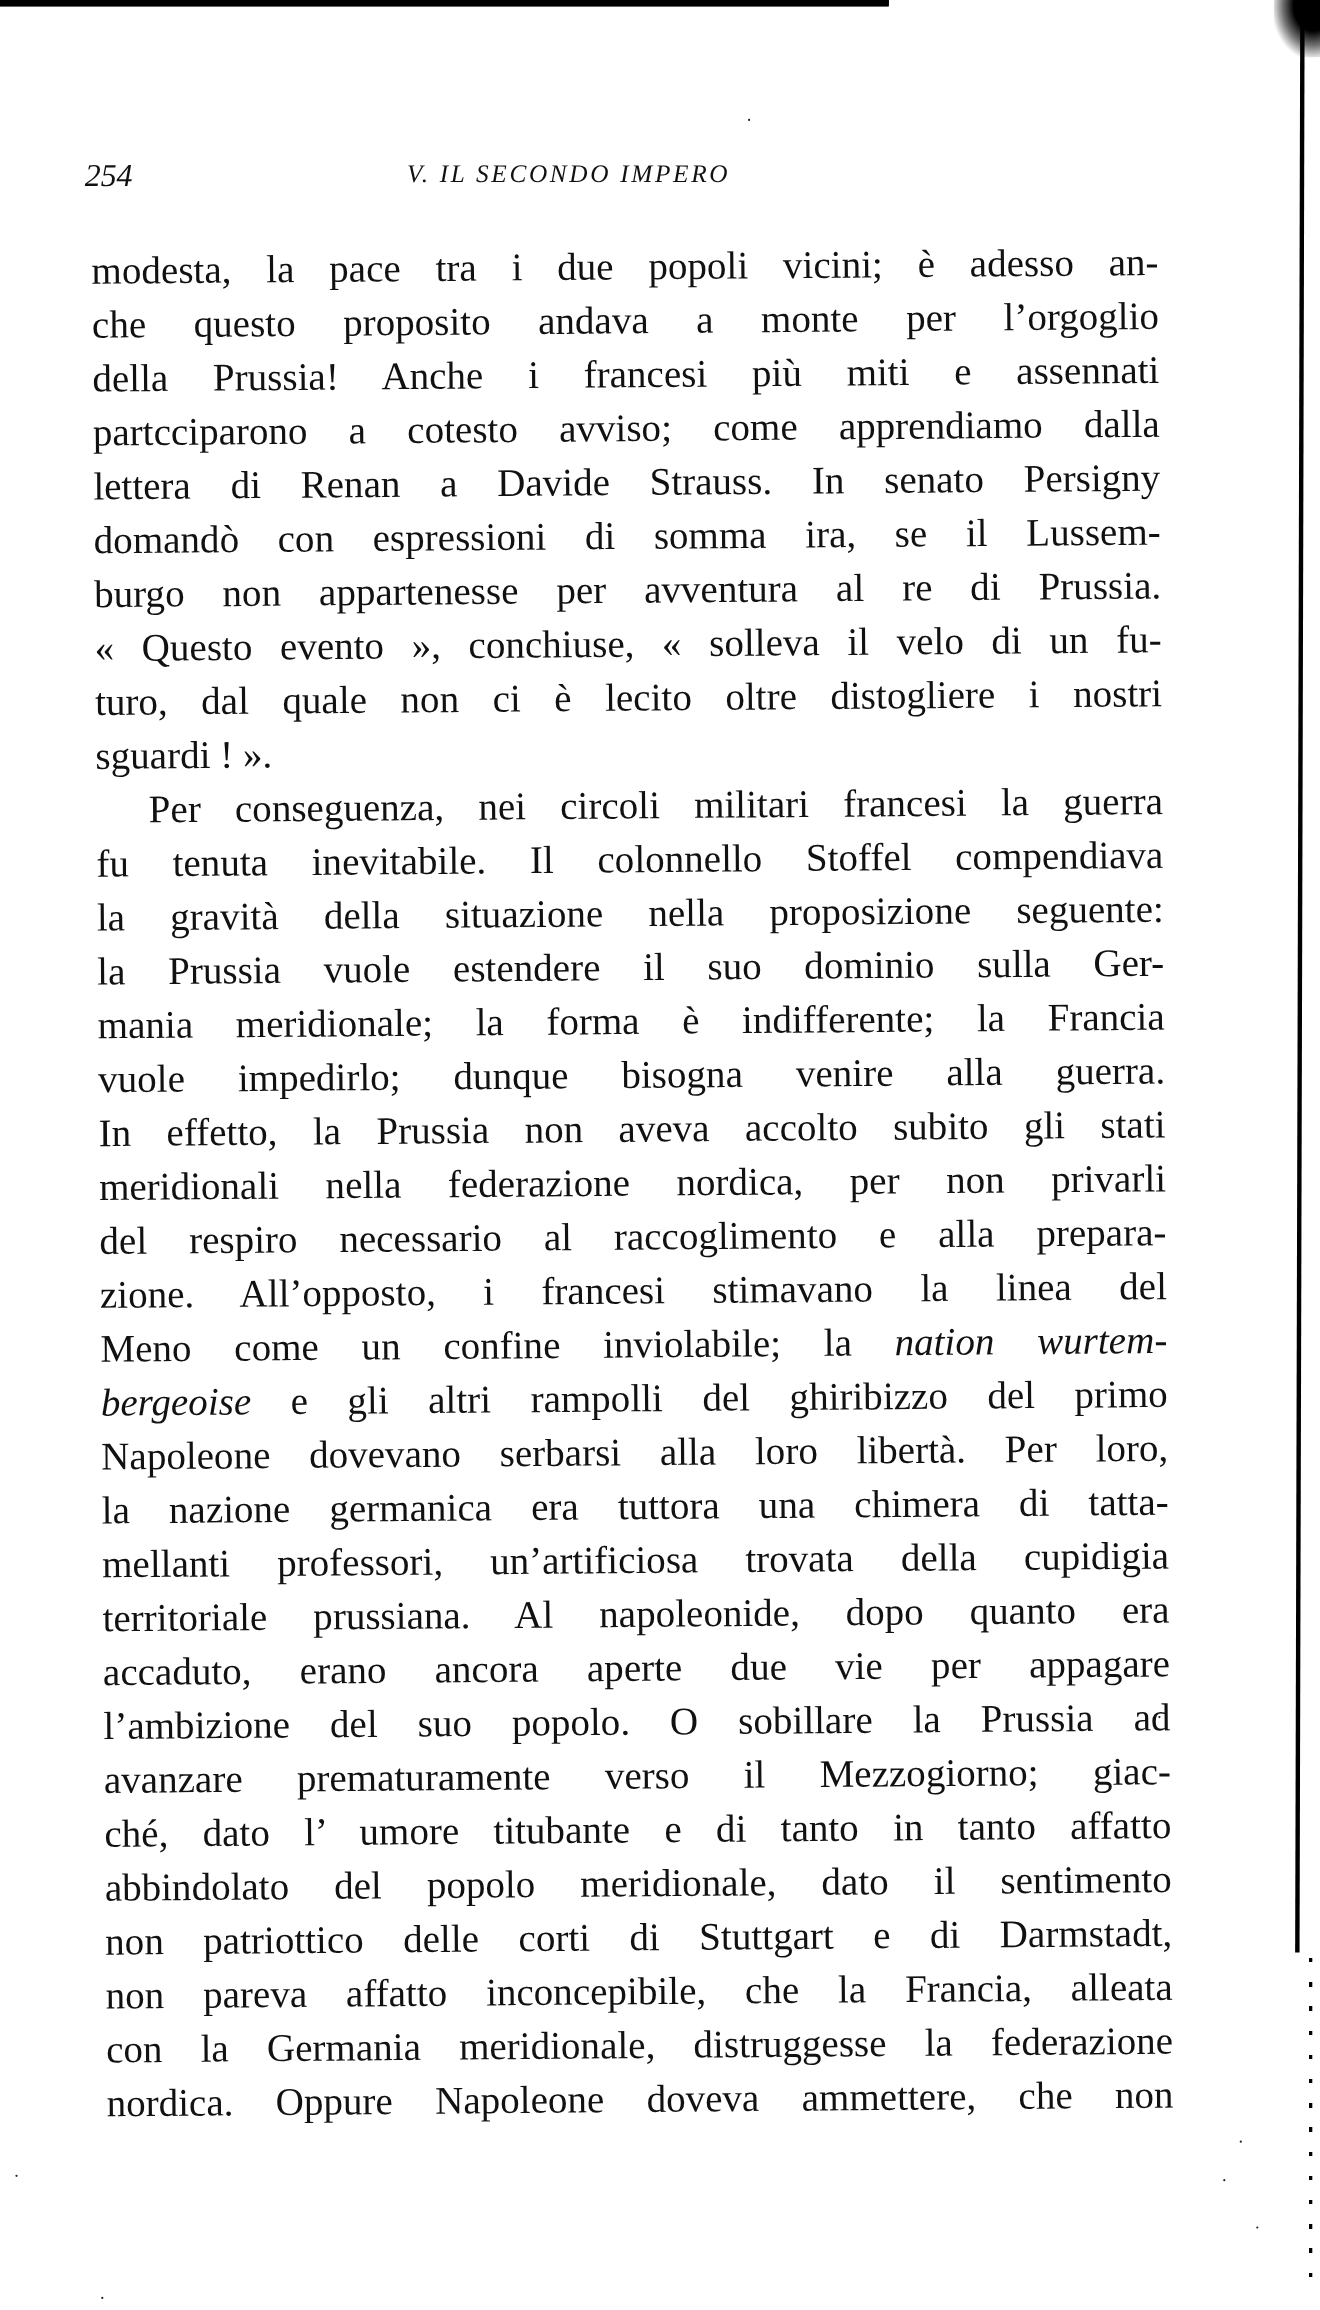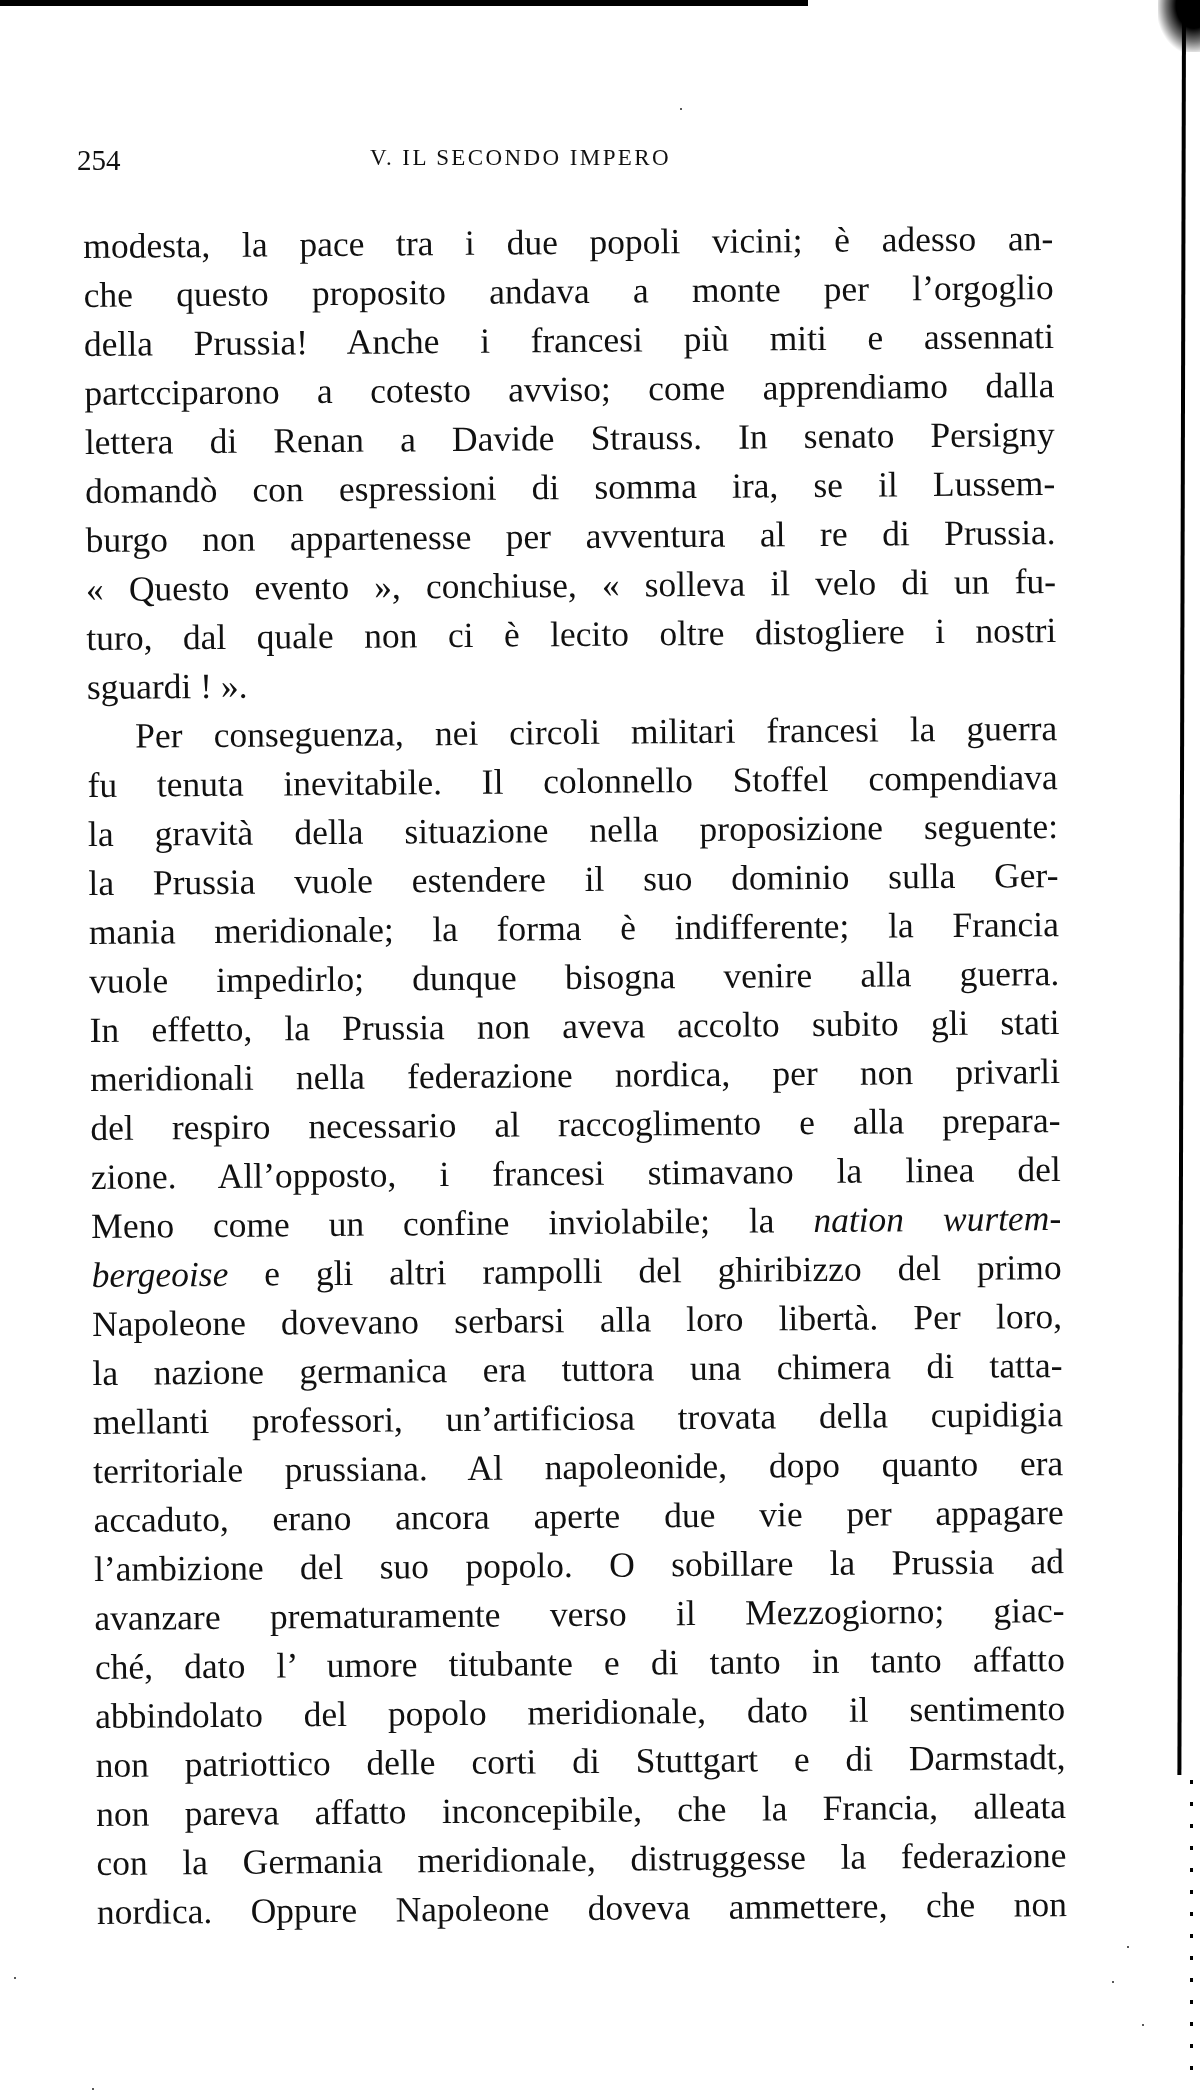--- a/index.html
+++ b/index.html
@@ -65,20 +65,21 @@
     background: #222;
     border-radius: 1px;
   }
 
   .running-head {
     position: absolute;
     left: 0;
     top: 0;
     width: 1053px;
     height: 200px;
+    font-style: italic;
   }
   .page-number {
     position: absolute;
     left: 77px;
     top: 146px;
     font-size: 29px;
     line-height: 1;
   }
   .chapter-title {
     position: absolute;

